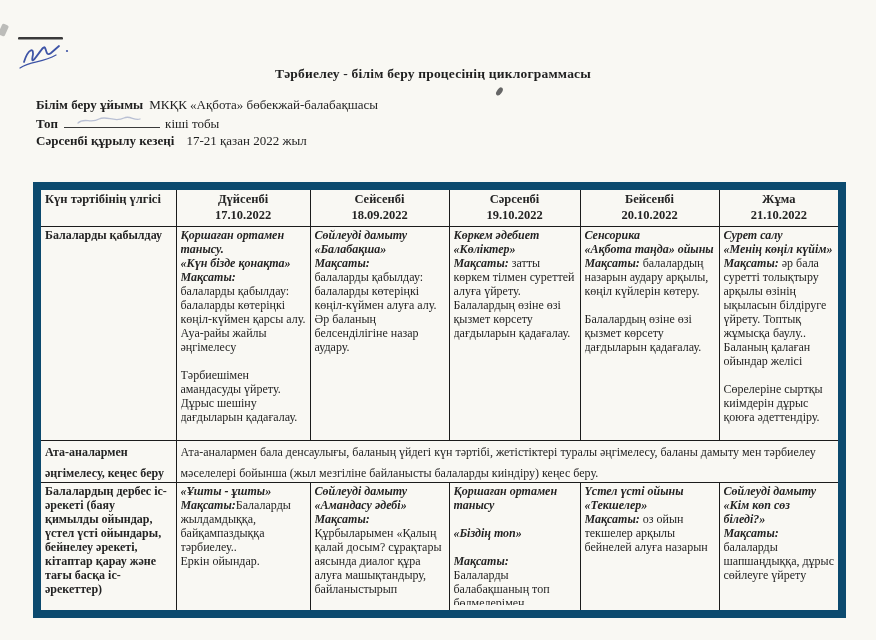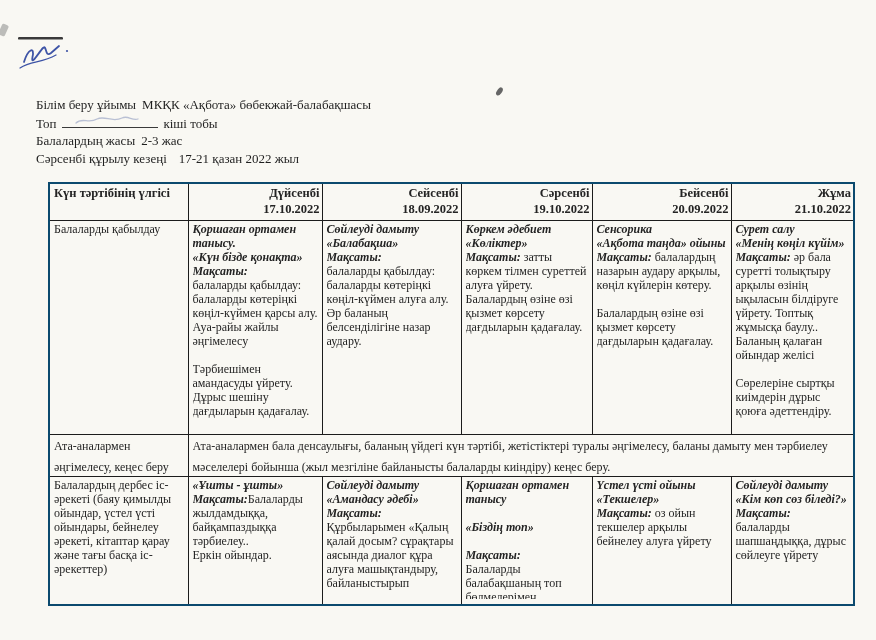--- a/index.html
+++ b/index.html
@@ -28,45 +28,45 @@
   
   .title{
     position:absolute;top:66px;left:0;right:10px;
     text-align:center;font-weight:bold;font-size:13.5px;
     letter-spacing:.2px;color:#1f1f1f;
   }
   .info{
     position:absolute;top:96px;left:36px;right:30px;
     font-size:13px;line-height:17.5px;color:#1f1f1f;
   }
-  .bl{font-weight:normal;margin-top:40px;}
+  .bl{font-weight:bold;margin-top:40px;}
   .uv{text-underline-offset:2px;}
   .blank{
     display:inline-block;width:96px;height:13px;
     border-bottom:1px solid #3a3a3a;margin:0 5px 0 6px;
     position:relative;vertical-align:baseline;
   }
   .blank svg{position:absolute;left:0;top:-2px;}
   .gap{display:inline-block;width:6px;}
   
   .tablewrap{position:absolute;left:33px;top:182px;}
   table{
     border-collapse:collapse;table-layout:fixed;
     font-size:12px;line-height:14px;color:#242424;
     background:transparent;
   }
   td,th{
     border:1.5px solid #1c1c1c;
     vertical-align:top;text-align:left;
     padding:1px 4px 0 4px;
   }
-  table{border:2px solid #0c4a6e;margin-left:15px;}
-  th{font-weight:bold;text-align:right;font-size:12.5px;line-height:16px;height:34px;padding:1px 2px;}
+  table{border:8px solid #0c4a6e;}
+  th{font-weight:bold;text-align:center;font-size:12.5px;line-height:16px;height:34px;padding:1px 2px;}
   th.corner{text-align:left;vertical-align:top;padding-left:4px;}
-  td.rowlabel{font-weight:normal;}
+  td.rowlabel{font-weight:bold;}
   .cw{overflow:hidden;white-space:pre-line;}
   tr.r0 td{height:212px;}
   tr.r1 td{height:40px;}
   tr.r2 td{height:126px;}
   .cw0{max-height:208px;}
   .cw1{max-height:38px;line-height:21px;}
   .cw2{max-height:121px;}
   .bseg{font-weight:bold;font-style:italic;}
 </style>
 </head>
@@ -78,27 +78,27 @@
 
   <svg class="signature" viewBox="0 0 80 52">
     <rect x="8" y="11" width="45" height="2.6" rx="1.2" fill="#3a3a3a"></rect>
     <path d="M14 36 C18 23, 25 20, 22.5 31 C20.5 41, 29 26, 33 22 C37 18, 34.5 32, 41 27 L49 20" stroke="#3e54a6" stroke-width="1.8" fill="none" stroke-linecap="round"></path>
     <path d="M10 42 C21 35, 32 37, 46 29" stroke="#3e54a6" stroke-width="1.3" fill="none" stroke-linecap="round"></path>
     <circle cx="57" cy="25" r="1.1" fill="#3e54a6"></circle>
   </svg>
 
   <div class="ink-speck"></div>
 
+  <div class="title">Тәрбиелеу - білім беру процесінің циклограммасы</div>
 
   <div class="info">
     <div><span class="bl">Білім беру ұйымы</span><span class="gap"></span><span class="uv">МКҚК «Ақбота» бөбекжай-балабақшасы</span></div>
     <div><span class="bl">Топ</span><span class="blank"><svg width="96" height="16" viewBox="0 0 96 16">
             <path d="M14 11 C20 5,27 12,35 7 C43 3,50 11,60 6 C66 3,70 9,76 7" stroke="#a9b2cc" stroke-width="1.3" fill="none" stroke-linecap="round" opacity="0.8"></path>
           </svg></span><span class="uv">кіші тобы</span></div>
-    <div><span class="bl">Балалардың жасы</span><span class="gap"></span><span class="uv">2-3 жас</span></div>
     <div><span class="bl">Сәрсенбі құрылу кезеңі</span><span class="gap"></span><span class="gap"></span><span class="uv">17-21 қазан 2022 жыл</span></div>
   </div>
 
   <div class="tablewrap">
     <table id="grid">
         <colgroup>
           <col style="width: 139px;">
           <col style="width: 134px;">
           <col style="width: 139px;">
           <col style="width: 131px;">
@@ -115,21 +115,21 @@
             <th>
               <div>Сейсенбі</div>
               <div>18.09.2022</div>
             </th>
             <th>
               <div>Сәрсенбі</div>
               <div>19.10.2022</div>
             </th>
             <th>
               <div>Бейсенбі</div>
-              <div>20.09.2022</div>
+              <div>20.10.2022</div>
             </th>
             <th>
               <div>Жұма</div>
               <div>21.10.2022</div>
             </th>
           </tr>
         </thead>
         <tbody>
           <tr class="r0">
             <td class="rowlabel">
@@ -200,21 +200,21 @@
               <div class="cw cw2"><span class="bseg">Қоршаған ортамен танысу
 
 «Біздің топ»
 
 Мақсаты:
 </span><span>Балаларды балабақшаның  топ бөлмелерімен</span></div>
             </td>
             <td>
               <div class="cw cw2"><span class="bseg">Үстел үсті ойыны
 «Текшелер»
-Мақсаты: </span><span>оз ойын текшелер арқылы бейнелеу алуға үйрету</span></div>
+Мақсаты: </span><span>оз ойын текшелер арқылы бейнелей алуға назарын</span></div>
             </td>
             <td>
               <div class="cw cw2"><span class="bseg">Сөйлеуді дамыту
 «Кім көп сөз біледі?»
 Мақсаты:
 </span><span>балаларды шапшаңдыққа, дұрыс сөйлеуге үйрету</span></div>
             </td>
           </tr>
         </tbody>
       </table>

